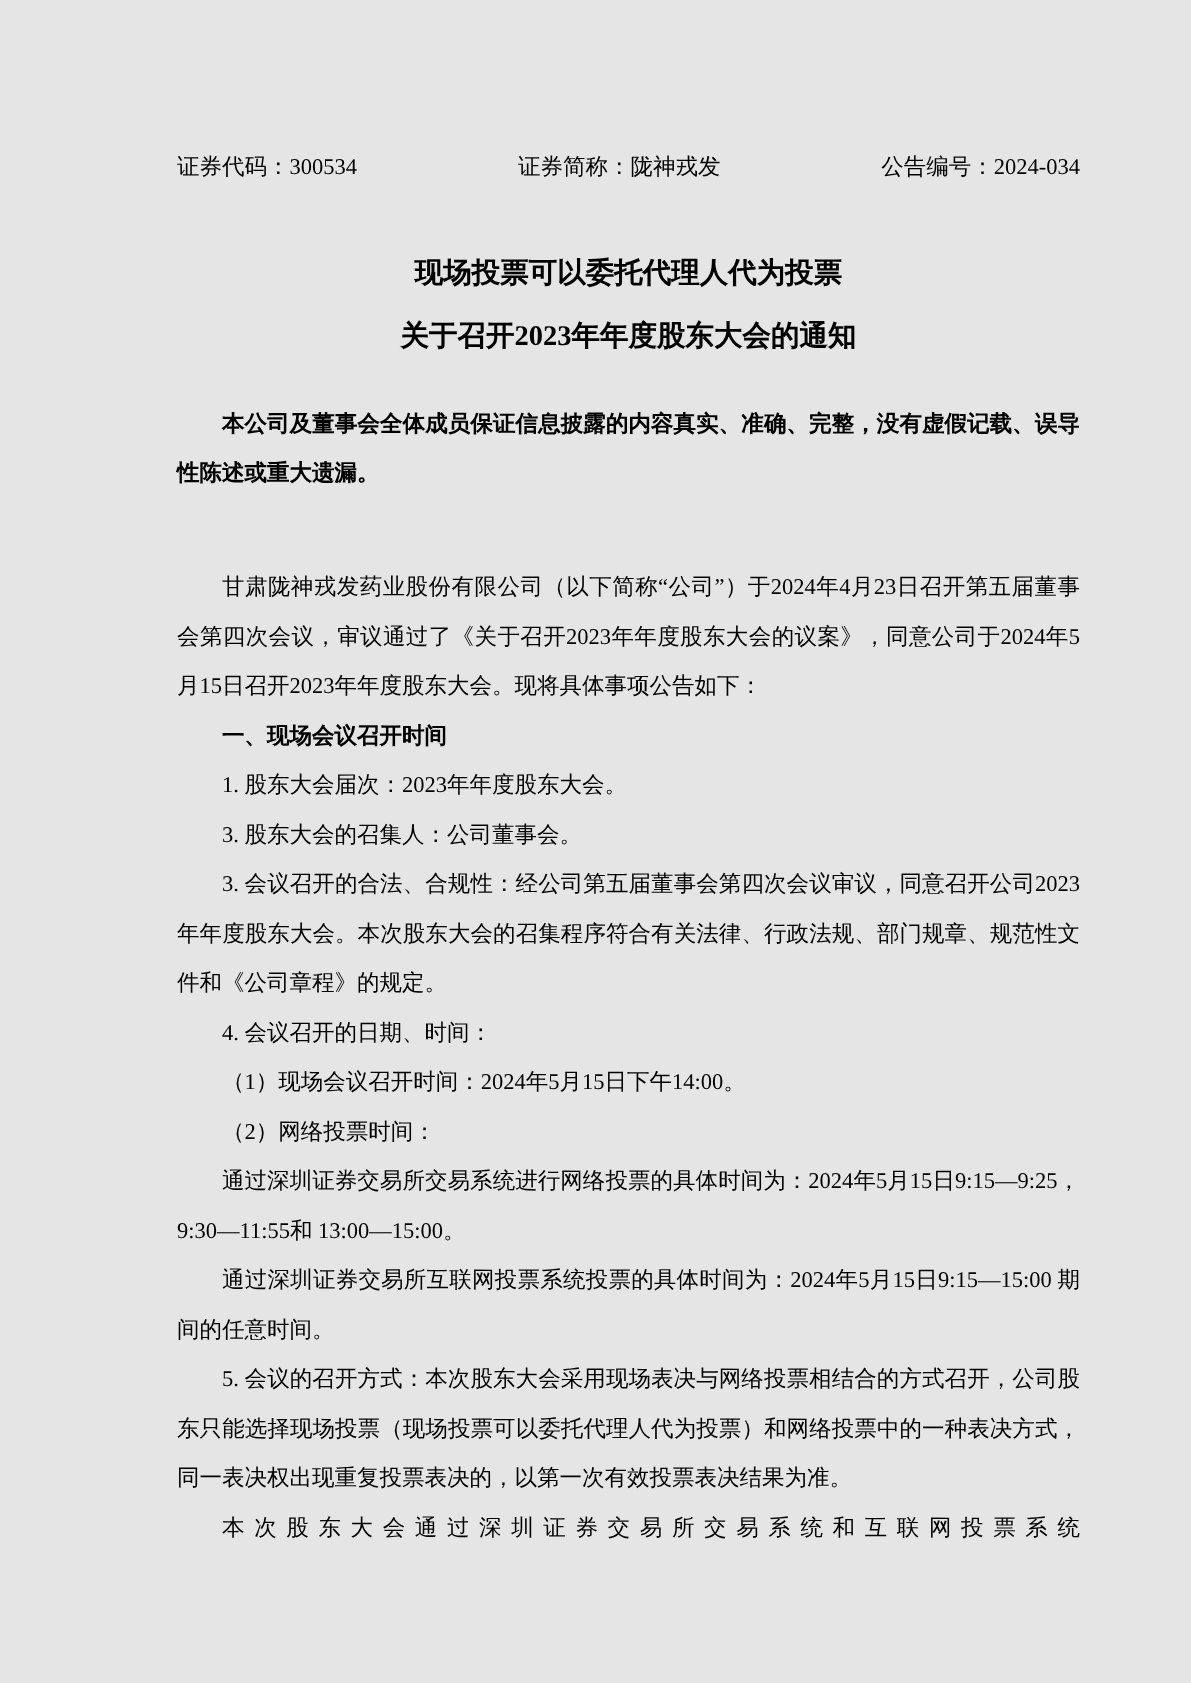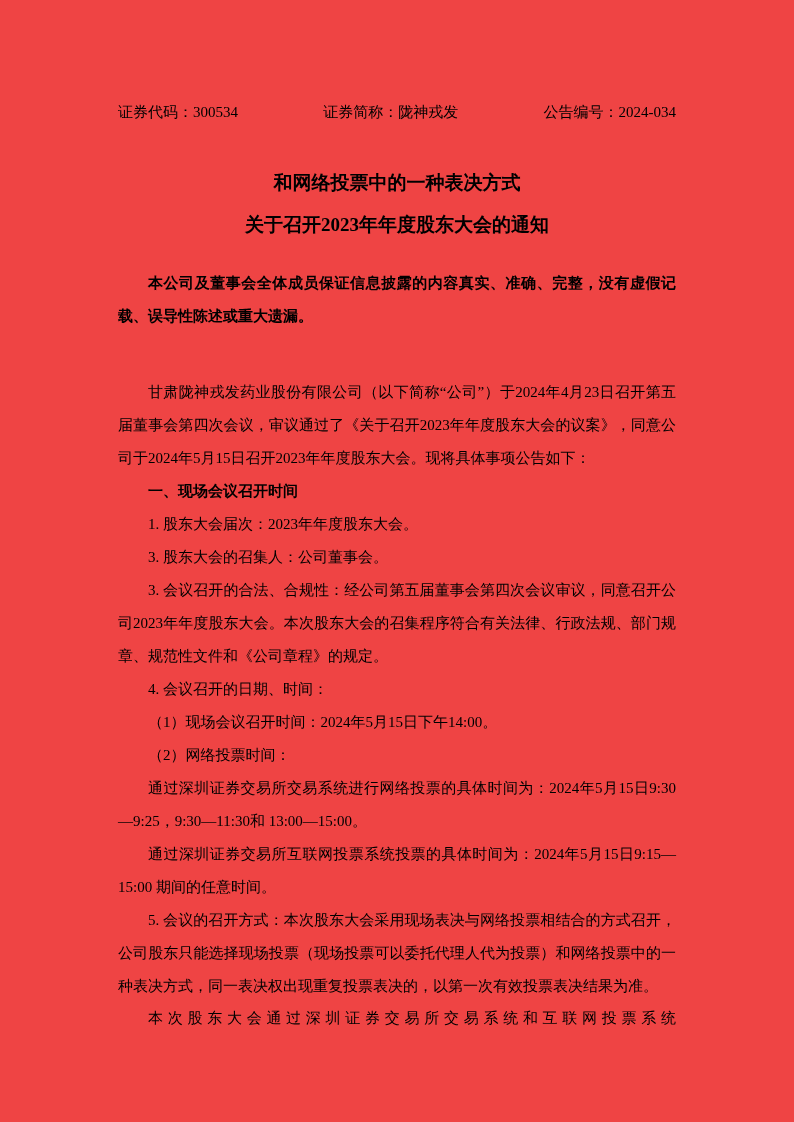--- a/index.html
+++ b/index.html
@@ -5,23 +5,23 @@
   html, body {
     margin: 0;
     padding: 0;
     background: #ffffff;
   }
   .page {
     position: relative;
     width: 794px;
     height: 1122px;
     margin: 0 auto;
-    background: #ef4444;
+    background: #e5e5e5;
     box-sizing: border-box;
-    padding: 96px 118px 0 118px;
+    padding: 96px 74px 0 118px;
     font-family: "Liberation Serif", "DejaVu Serif", serif;
     color: #000000;
     font-size: 15px;
     line-height: 33px;
     overflow: hidden;
   }
   .doc-header {
     display: flex;
     justify-content: space-between;
     align-items: baseline;
@@ -64,33 +64,33 @@
 <body>
 
 <div class="page">
 
   <div class="doc-header">
     <span>证券代码：300534</span>
     <span>证券简称：陇神戎发</span>
     <span>公告编号：2024-034</span>
   </div>
 
-  <h1 class="title first">和网络投票中的一种表决方式</h1>
+  <h1 class="title first">现场投票可以委托代理人代为投票</h1>
   <h2 class="title">关于召开2023年年度股东大会的通知</h2>
 
   <p class="disclaimer">本公司及董事会全体成员保证信息披露的内容真实、准确、完整，没有虚假记载、误导性陈述或重大遗漏。</p>
 
   <div class="doc-body">
     <p class="para">甘肃陇神戎发药业股份有限公司（以下简称“公司”）于2024年4月23日召开第五届董事会第四次会议，审议通过了《关于召开2023年年度股东大会的议案》，同意公司于2024年5月15日召开2023年年度股东大会。现将具体事项公告如下：</p>
     <p class="para bold">一、现场会议召开时间</p>
     <p class="para">1. 股东大会届次：2023年年度股东大会。</p>
     <p class="para">3. 股东大会的召集人：公司董事会。</p>
     <p class="para">3. 会议召开的合法、合规性：经公司第五届董事会第四次会议审议，同意召开公司2023年年度股东大会。本次股东大会的召集程序符合有关法律、行政法规、部门规章、规范性文件和《公司章程》的规定。</p>
     <p class="para">4. 会议召开的日期、时间：</p>
     <p class="para">（1）现场会议召开时间：2024年5月15日下午14:00。</p>
     <p class="para">（2）网络投票时间：</p>
-    <p class="para">通过深圳证券交易所交易系统进行网络投票的具体时间为：2024年5月15日9:30—9:25，9:30—11:30和 13:00—15:00。</p>
+    <p class="para">通过深圳证券交易所交易系统进行网络投票的具体时间为：2024年5月15日9:15—9:25，9:30—11:55和 13:00—15:00。</p>
     <p class="para">通过深圳证券交易所互联网投票系统投票的具体时间为：2024年5月15日9:15—15:00 期间的任意时间。</p>
     <p class="para">5. 会议的召开方式：本次股东大会采用现场表决与网络投票相结合的方式召开，公司股东只能选择现场投票（现场投票可以委托代理人代为投票）和网络投票中的一种表决方式，同一表决权出现重复投票表决的，以第一次有效投票表决结果为准。</p>
     <p class="para justify-last">本次股东大会通过深圳证券交易所交易系统和互联网投票系统</p>
   </div>
 
 </div>
 
 </body></html>

